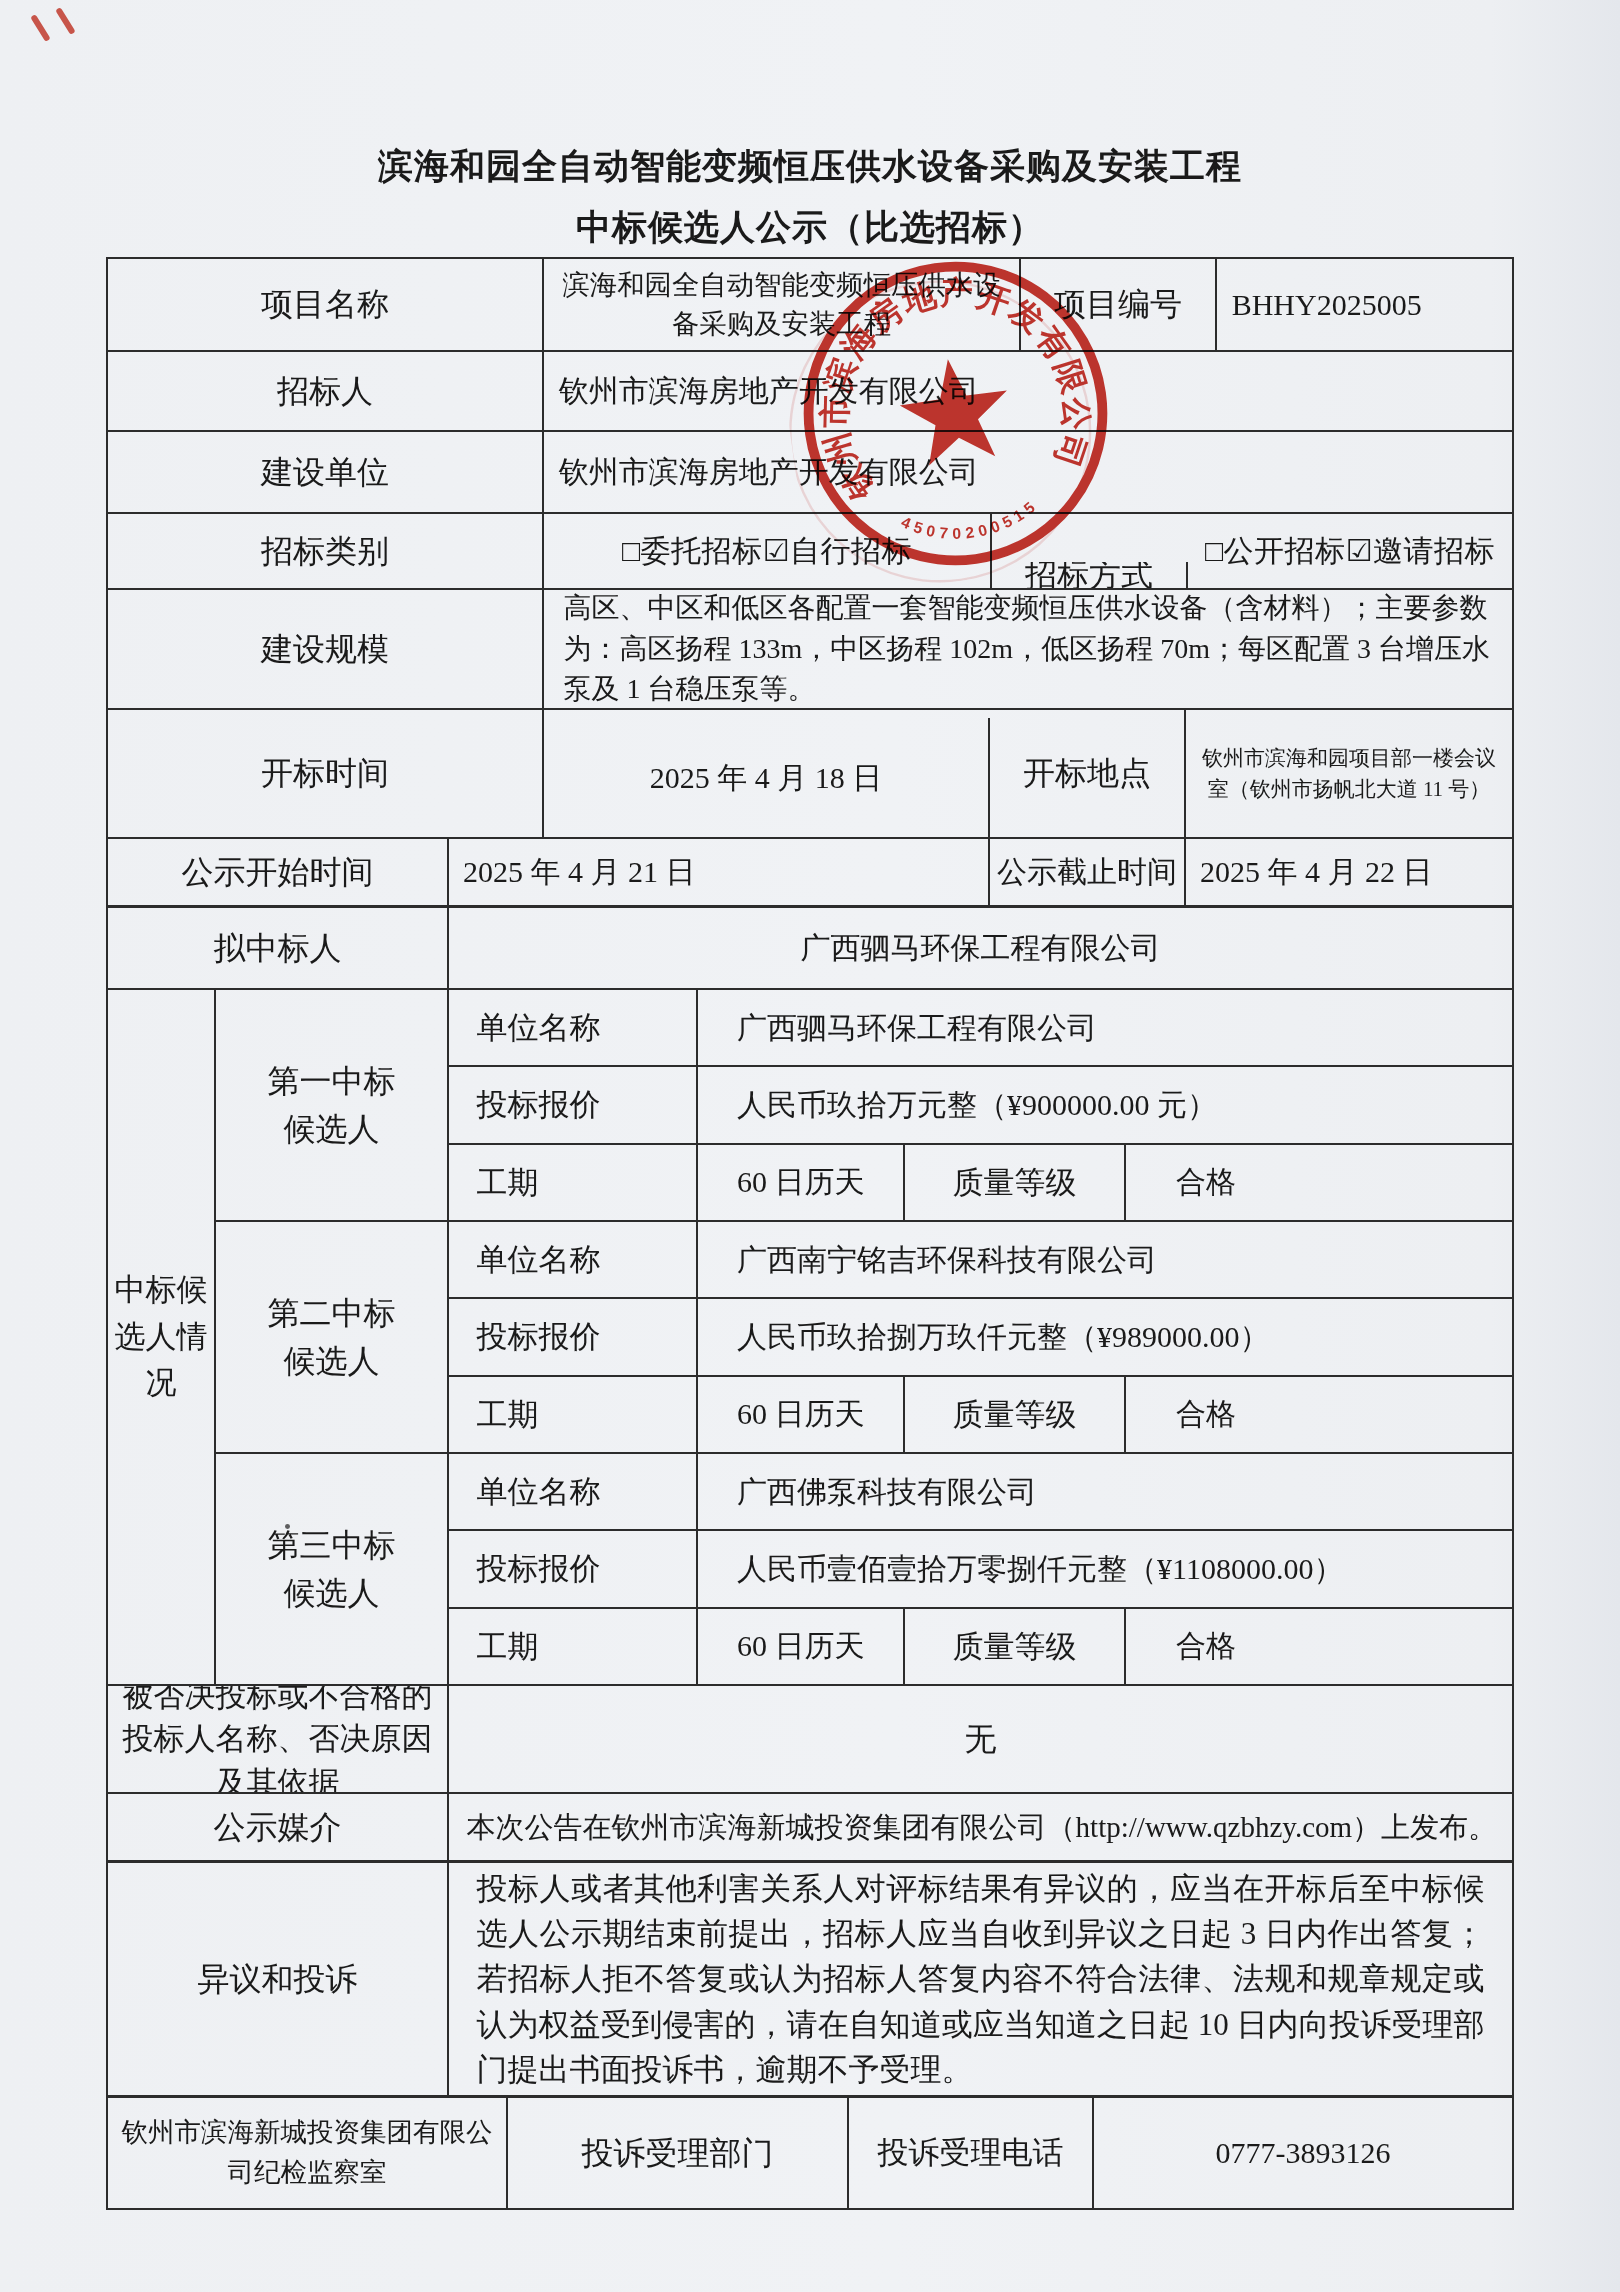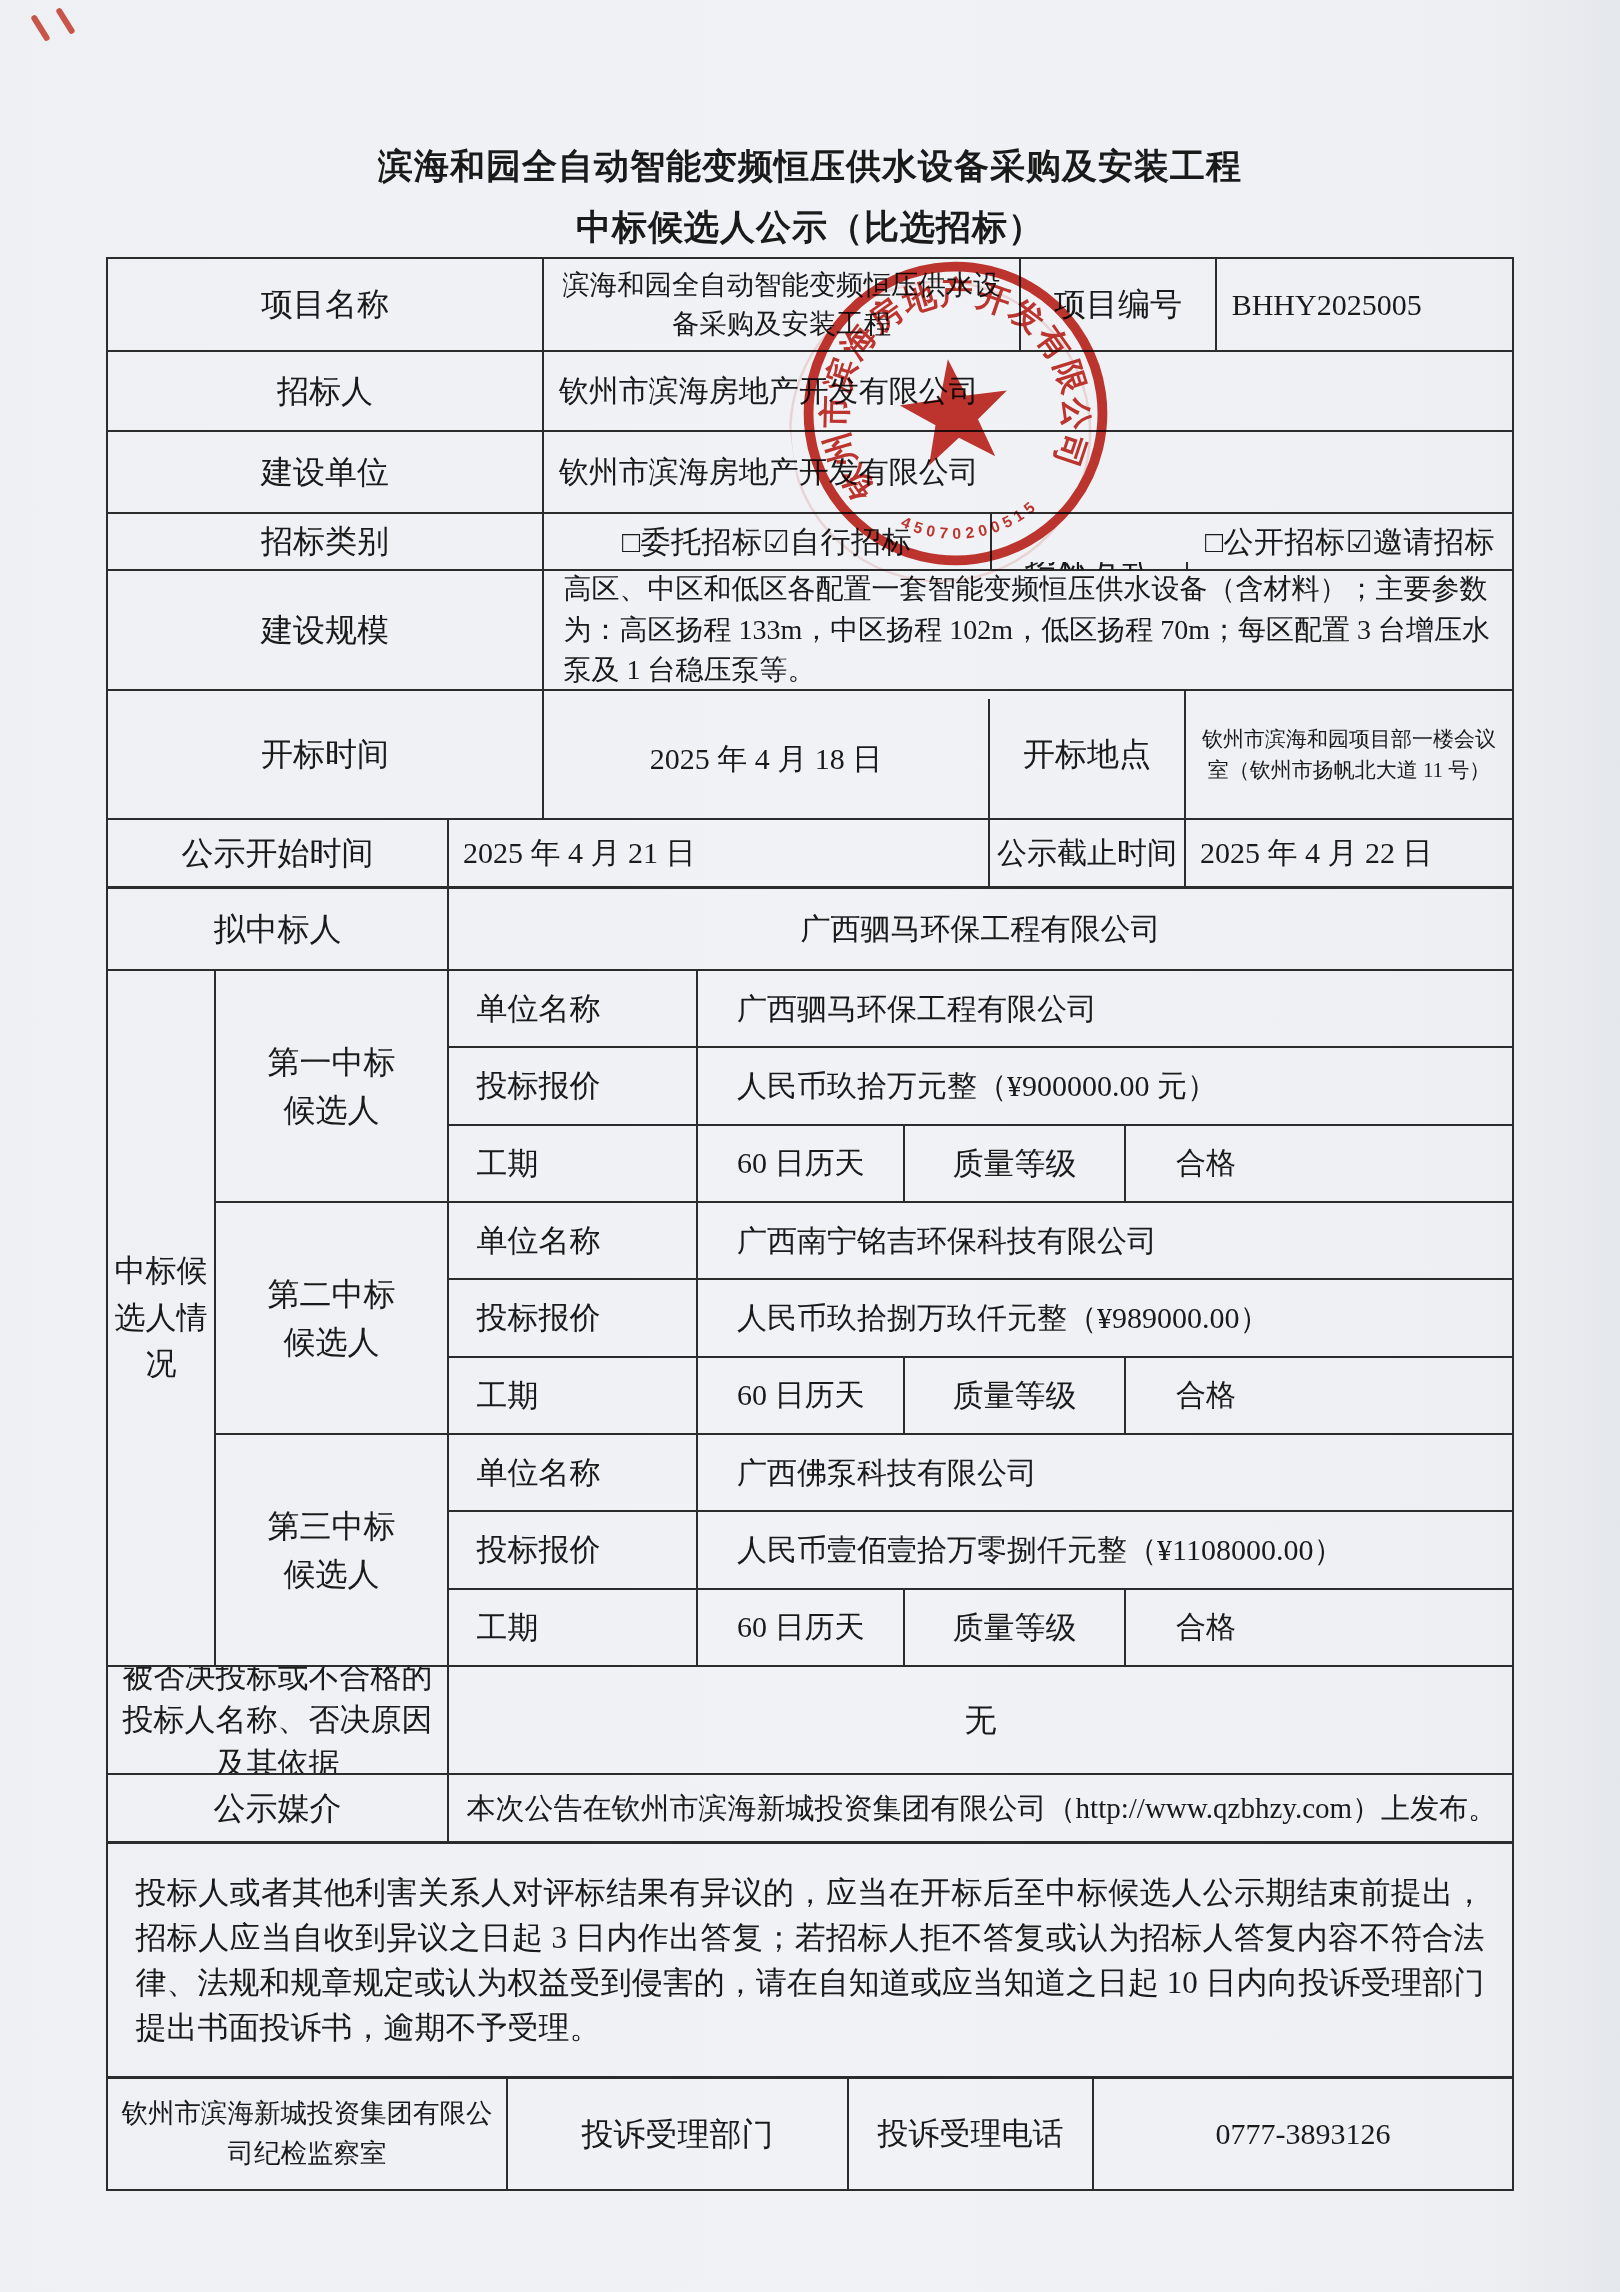--- a/index.html
+++ b/index.html
@@ -117,21 +117,21 @@
     <div class="row" style="height:80px">
       <div class="cell label w445">招标人</div>
       <div class="cell grow left company">钦州市滨海房地产开发有限公司</div>
     </div>
 
     <div class="row" style="height:82px">
       <div class="cell label w445">建设单位</div>
       <div class="cell grow left company">钦州市滨海房地产开发有限公司</div>
     </div>
 
-    <div class="row" style="height:57px">
+    <div class="row" style="height:76px">
       <div class="cell label w445">招标类别</div>
       <div class="cell cbx cbx1">□委托招标☑自行招标</div>
       <div class="cell label method-l">招标方式</div>
       <div class="cell grow cbx">□公开招标☑邀请招标</div>
     </div>
 
     <div class="row" style="height:120px">
       <div class="cell label w445">建设规模</div>
       <div class="cell grow left scale">高区、中区和低区各配置一套智能变频恒压供水设备（含材料）；主要参数为：高区扬程 133m，中区扬程 102m，低区扬程 70m；每区配置 3 台增压水泵及 1 台稳压泵等。</div>
     </div>
@@ -226,20 +226,21 @@
       <div class="cell w348 rej-l">被否决投标或不合格的投标人名称、否决原因及其依据</div>
       <div class="cell grow none-v">无</div>
     </div>
 
     <div class="row thick" style="height:69px">
       <div class="cell label w348">公示媒介</div>
       <div class="cell grow left media-v">本次公告在钦州市滨海新城投资集团有限公司（http://www.qzbhzy.com）上发布。</div>
     </div>
 
     <div class="row thick" style="height:235px">
+      <div class="cell label w348">异议和投诉</div>
       <div class="cell grow left obj-v">投标人或者其他利害关系人对评标结果有异议的，应当在开标后至中标候选人公示期结束前提出，招标人应当自收到异议之日起 3 日内作出答复；若招标人拒不答复或认为招标人答复内容不符合法律、法规和规章规定或认为权益受到侵害的，请在自知道或应当知道之日起 10 日内向投诉受理部门提出书面投诉书，逾期不予受理。</div>
     </div>
 
     <div class="row" style="height:110px">
       <div class="cell dept-v">钦州市滨海新城投资集团有限公司纪检监察室</div>
       <div class="cell label w348">投诉受理部门</div>
       <div class="cell phone-l">投诉受理电话</div>
       <div class="cell grow phone-v">0777-3893126</div>
     </div>
 

